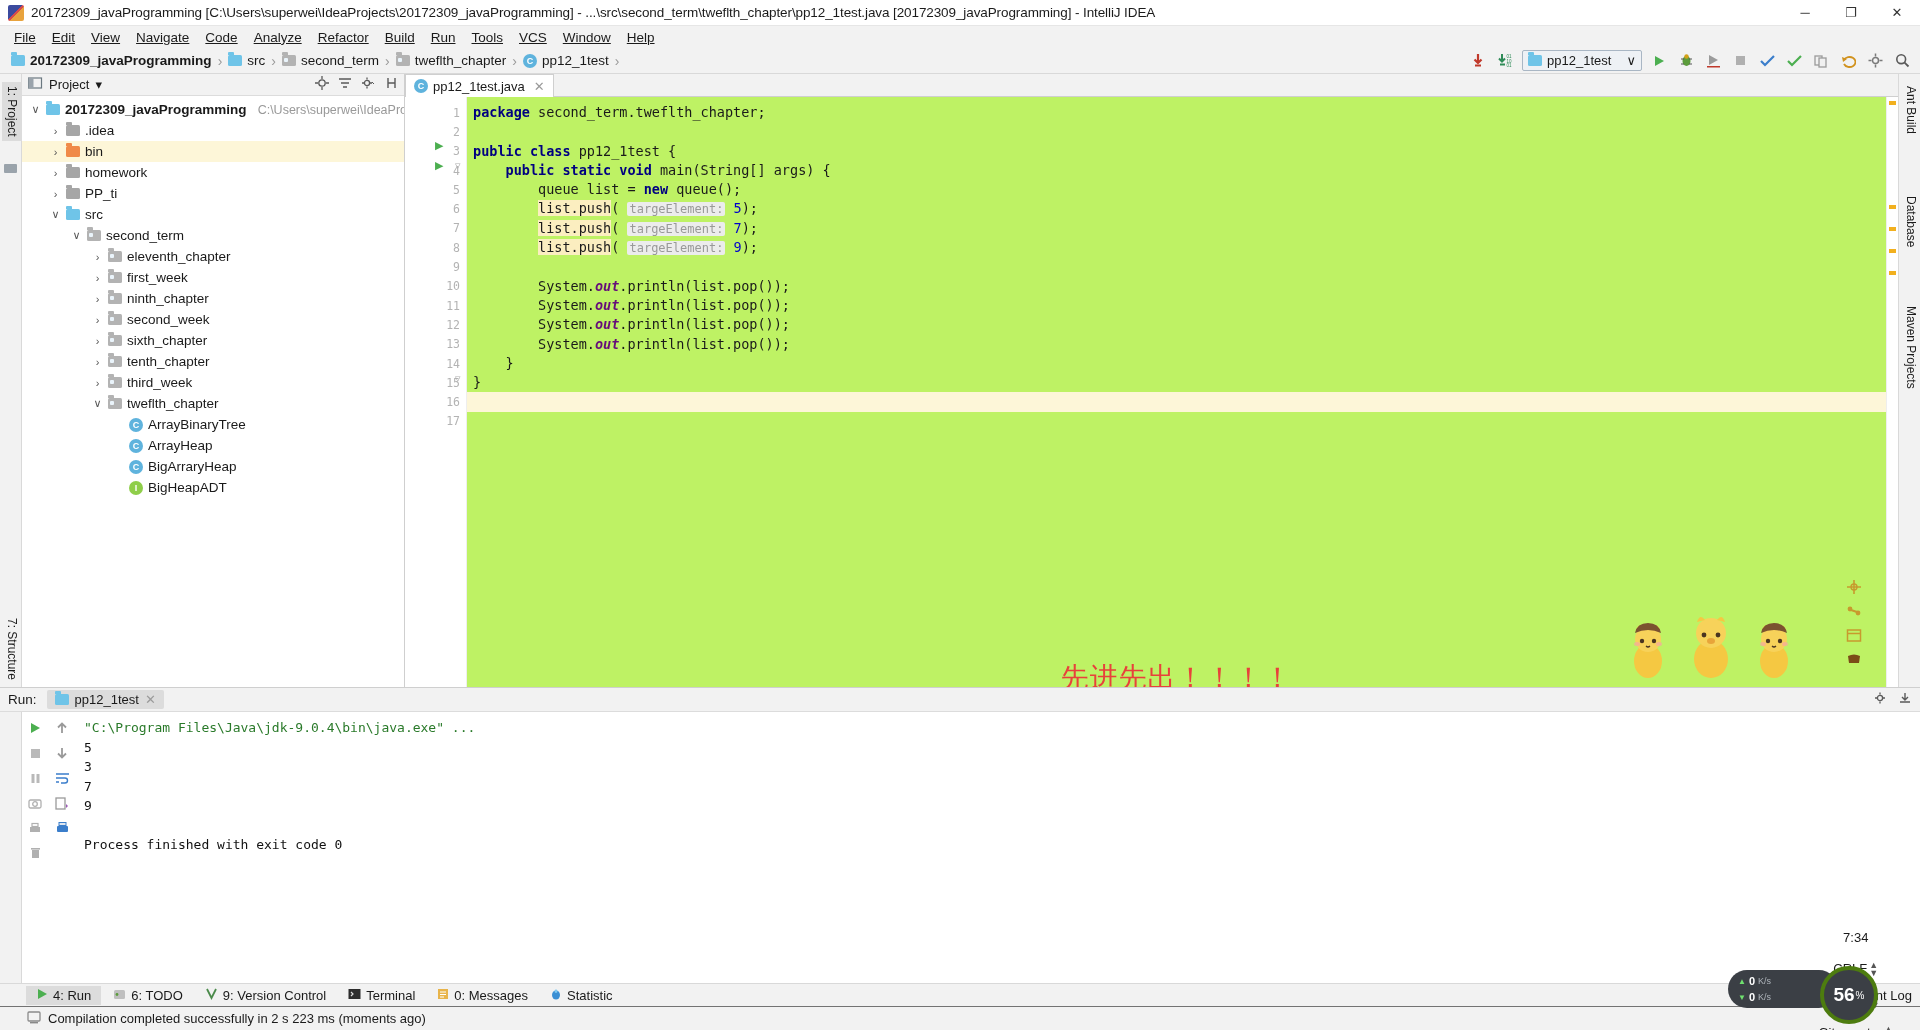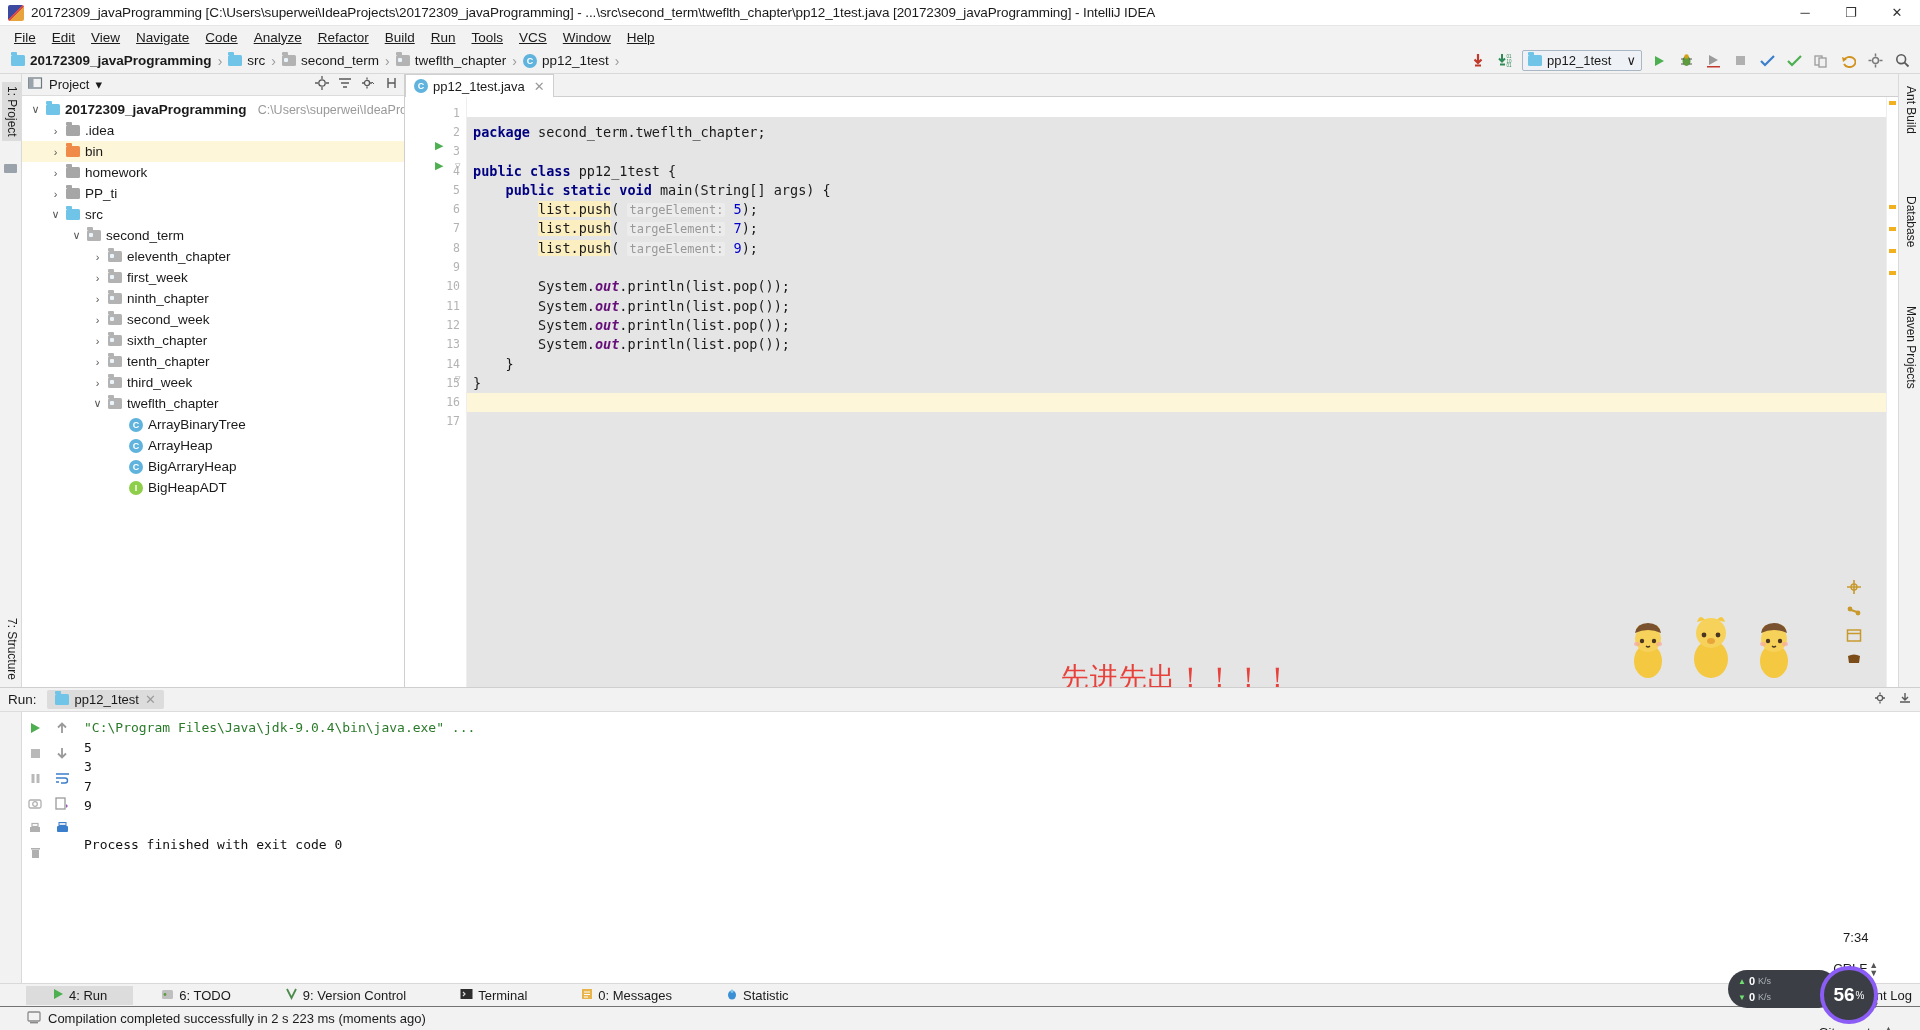--- a/index.html
+++ b/index.html
@@ -110,21 +110,21 @@
     padding-top:6px; position:relative;
   }
   .gline { height:19.3px; display:flex; align-items:center; justify-content:flex-end; padding-right:6px;
            font-family:"DejaVu Sans Mono", monospace; font-size:11.5px; color:#b3b3b3; }
   .gutter-marks { position:absolute; left:30px; top:6px; width:32px; }
   .runmark { position:absolute; color:#4caf50; font-size:11px; }
   .foldmark { position:absolute; color:#b0b0b0; font-size:11px; }
 
   .code {
     flex:1 1 auto; padding-top:6px; font-family:"DejaVu Sans Mono", monospace;
-    font-size:13.5px; line-height:19.3px; position:relative; overflow:hidden; background:#e5e5e5;margin-top:20px;
+    font-size:13.5px; line-height:19.3px; position:relative; overflow:hidden; background:#bef264;
   }
   .cl { height:19.3px; white-space:pre; padding-left:6px; }
   .cl.cur { background:#fdf6d8; }
   .kw  { color:#000080; font-weight:bold; }
   .num { color:#0000cc; }
   .stat{ color:#660e7a; font-style:italic; font-weight:bold; }
   .hint{ background:#ececec; color:#999; border-radius:2px; padding:0 2px; font-size:12px; }
   .hl-call { background:#fbeec0; }
 
   .editor-right-rail {
@@ -158,21 +158,21 @@
   .run-toolbar2 { width:28px; background:#fff; display:flex; flex-direction:column; align-items:center; gap:9px; padding-top:8px; flex:0 0 28px;}
   .tb-ic { width:16px; height:16px; display:flex; align-items:center; justify-content:center; }
   .console {
     flex:1 1 auto; font-family:"DejaVu Sans Mono", monospace; font-size:13px;
     padding:6px 0 0 8px; line-height:19.5px; background:#fff; color:#111; overflow:hidden;
   }
   .console .cmdline { color:#2a7a2a; }
 
   
   .toolstrip { height:23px; background:#f2f2f2; display:flex; align-items:center; border-top:1px solid #d9d9d9; flex:0 0 23px; padding-left:26px; gap:2px; }
-  .tsb { display:flex; align-items:center; gap:5px; padding:2px 26px; font-size:13px; white-space:nowrap; }
+  .tsb { display:flex; align-items:center; gap:5px; padding:2px 10px; font-size:13px; white-space:nowrap; }
   .tsb.active { background:#dcdcdc; }
   .ts-right { margin-left:auto; padding-right:8px; font-size:13px; }
 
   
   .statusbar { height:24px; background:#f2f2f2; display:flex; align-items:center; padding:0 27px; gap:0; border-top:1px solid #737373; flex:0 0 24px; font-size:13px; }
   .sb-left { display:flex; align-items:center; gap:7px; }
   .sb-right { margin-left:auto; display:flex; align-items:center; gap:16px;flex-direction:column; }
   .sb-chip { display:flex; align-items:center; gap:2px; }
   .sb-arrows { font-size:9px; line-height:8px; color:#555; display:flex; flex-direction:column; }
 
@@ -180,21 +180,21 @@
   .speedwidget { position:absolute; right:42px; bottom:18px; width:150px; height:46px; z-index:40; }
   .speed-pill {
     position:absolute; left:0; top:4px; width:110px; height:38px; background:#3b3f45; border-radius:19px;
     display:flex; flex-direction:column; justify-content:center; padding-left:10px; color:#fff; font-size:10.5px;
   }
   .speed-pill .row { display:flex; align-items:center; gap:3px; height:16px; }
   .speed-pill .val { font-weight:bold; font-size:11px; }
   .speed-pill .unit { color:#aeb4ba; font-size:9px; }
   .speed-circle {
     position:absolute; right:0; top:0; width:58px; height:58px; border-radius:50%;
-    background:#3b3f45; border:4px solid #8b5cf6; color:#fff; display:flex;
+    background:#3b3f45; border:4px solid #4d7c0f; color:#fff; display:flex;
     align-items:center; justify-content:center; font-size:19px; font-weight:bold;
   }
   .speed-circle small { font-size:10px; font-weight:normal; margin-left:1px; }
 </style>
 </head>
 <body>
 
 <div class="app">
 
   <div class="titlebar">
@@ -512,20 +512,21 @@
             <span class="foldmark" style="top:56px;left:20px;">▿</span>
             <span class="foldmark" style="top:269px;left:20px;">▿</span>
           </div>
         </div>
 
         <div class="code">
           <div class="cl"><span class="kw">package</span> second_term.tweflth_chapter;</div>
           <div class="cl"> </div>
           <div class="cl"><span class="kw">public class</span> pp12_1test {</div>
           <div class="cl">    <span class="kw">public static void</span> main(String[] args) {</div>
+          <div class="cl">        queue list = <span class="kw">new</span> queue();</div>
           <div class="cl">        <span class="hl-call">list.push</span>( <span class="hint">targeElement:</span> <span class="num">5</span>);</div>
           <div class="cl">        <span class="hl-call">list.push</span>( <span class="hint">targeElement:</span> <span class="num">7</span>);</div>
           <div class="cl">        <span class="hl-call">list.push</span>( <span class="hint">targeElement:</span> <span class="num">9</span>);</div>
           <div class="cl"> </div>
           <div class="cl">        System.<span class="stat">out</span>.println(list.pop());</div>
           <div class="cl">        System.<span class="stat">out</span>.println(list.pop());</div>
           <div class="cl">        System.<span class="stat">out</span>.println(list.pop());</div>
           <div class="cl">        System.<span class="stat">out</span>.println(list.pop());</div>
           <div class="cl">    }</div>
           <div class="cl">}</div>

